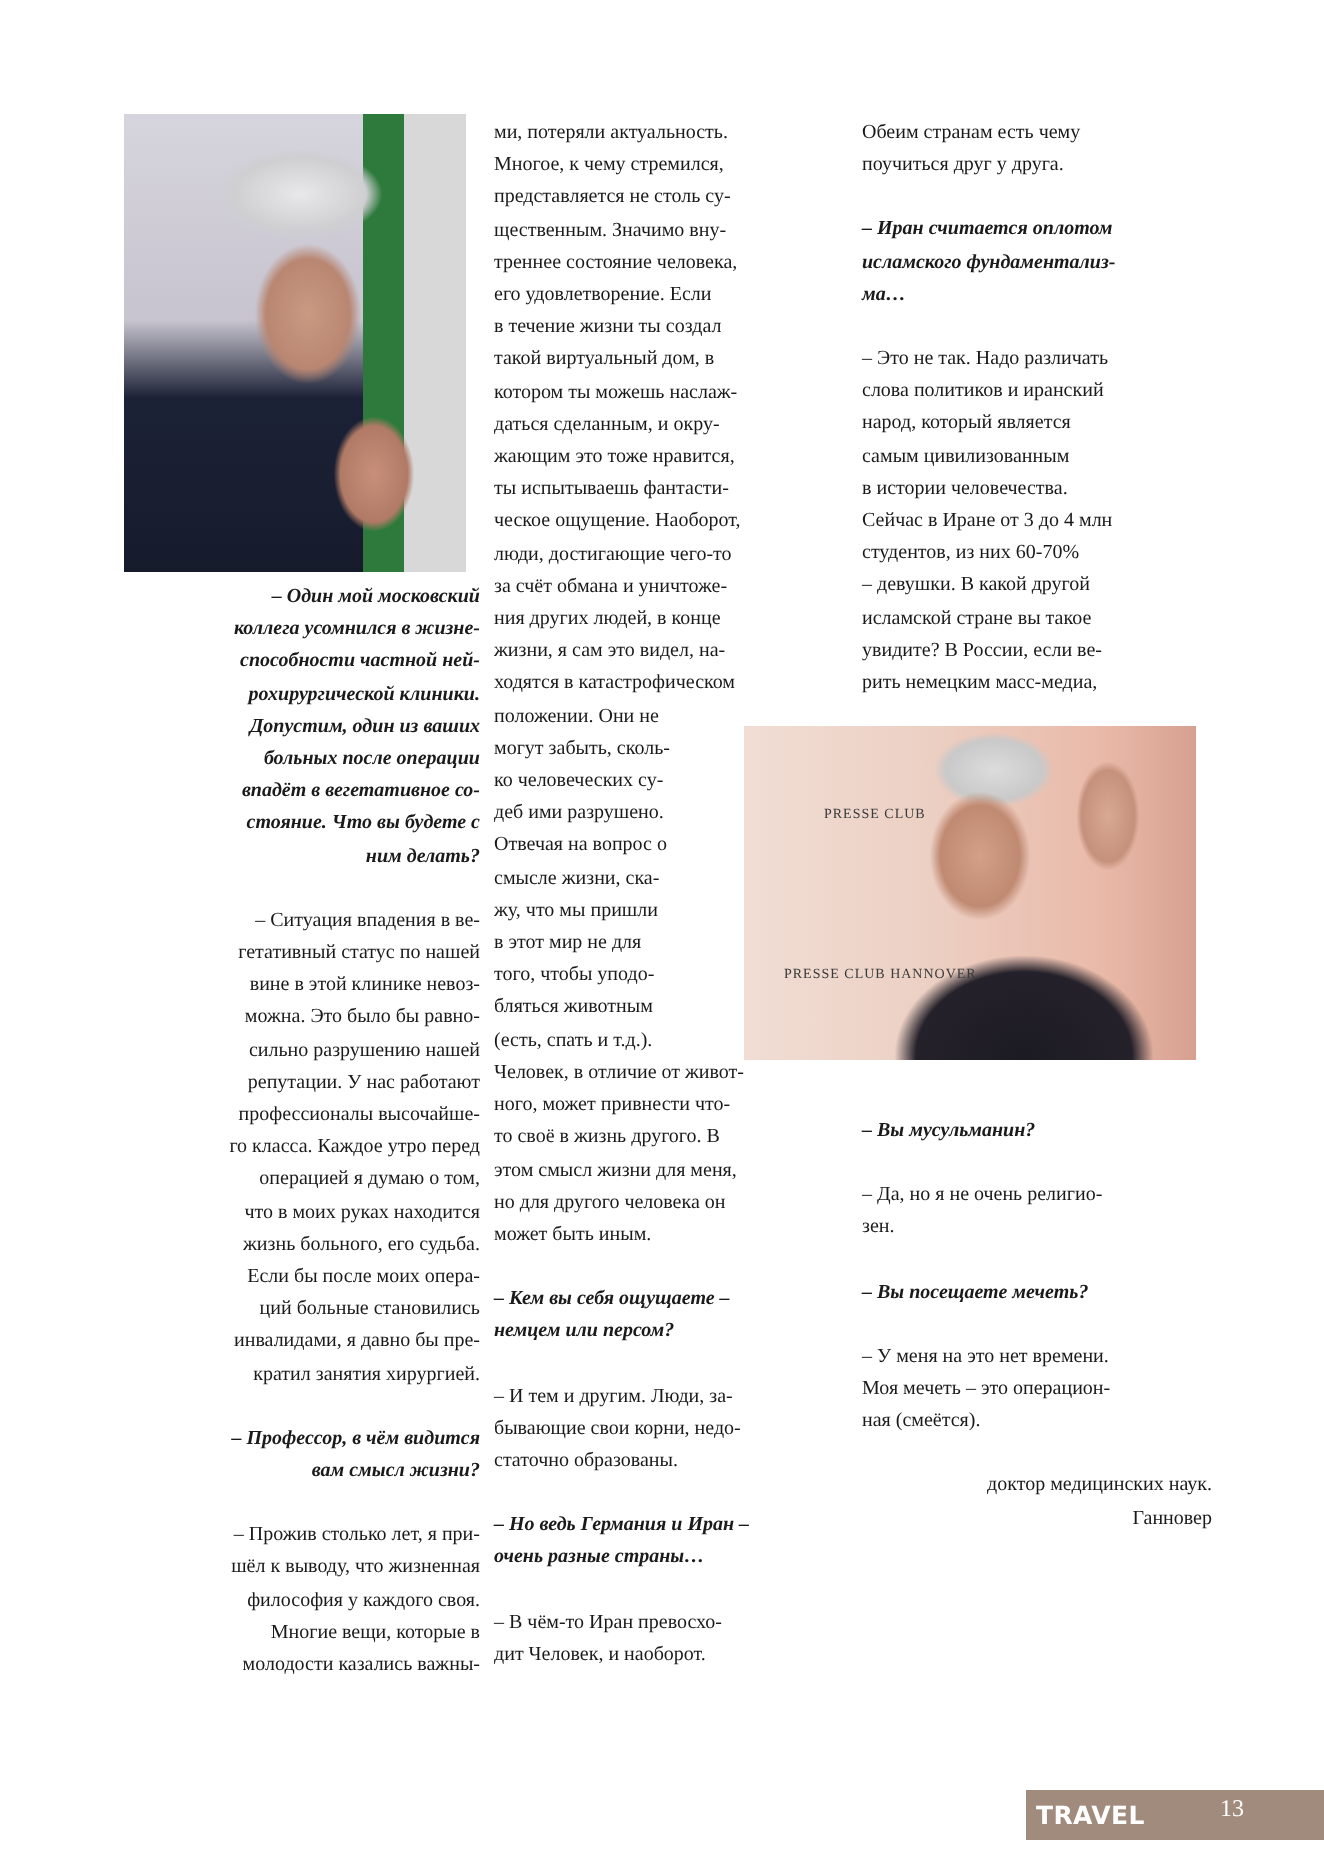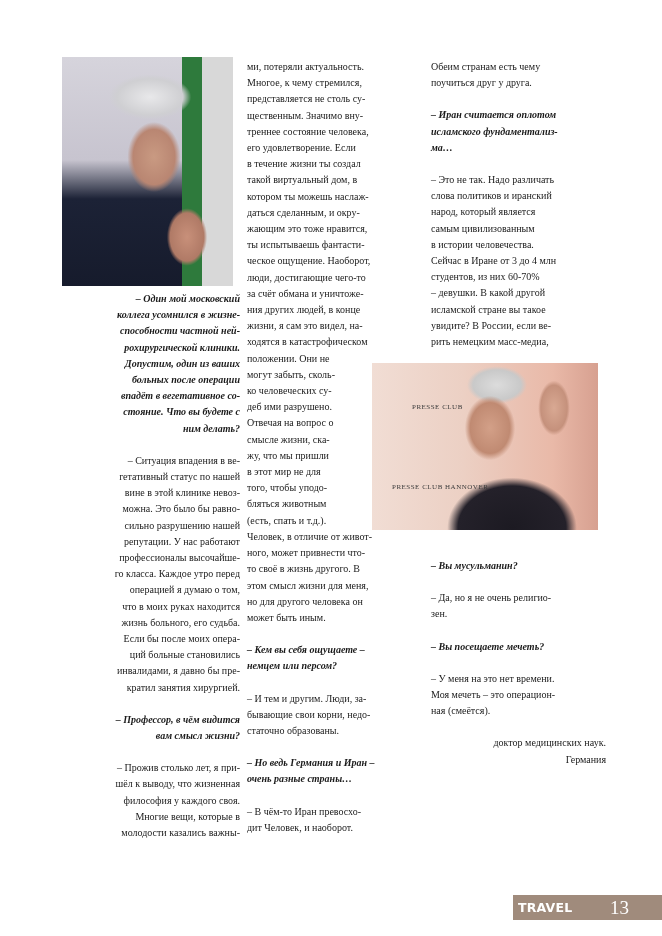--- a/index.html
+++ b/index.html
@@ -33,21 +33,21 @@
         linear-gradient(90deg, #f1ddd4 0%, #ecd0c4 40%, #e9b9a8 80%, #d7a090 100%);
     }
     .photo-caption-mark { position: absolute; font-family: "Liberation Serif", serif;
       font-size: 7px; color: #3b3b3b; letter-spacing: 0.5px; }
     .footer-bar { position: absolute; left: 513px; top: 871px; width: 164px; height: 25px;
       background: #a08b7c; margin-top: 24px; }
     .footer-section { position: absolute; left: 5px; top: 5px; color: #ffffff;
       font-family: "DejaVu Sans", "Liberation Sans", sans-serif; font-weight: bold;
       font-size: 12.5px; letter-spacing: 0.2px; }
     .footer-page { position: absolute; left: 97px; top: 2px; color: #ffffff;
-      font-family: "Liberation Serif", "DejaVu Serif", serif; font-size: 19px; }
+      font-family: "Liberation Serif", "DejaVu Serif", serif; font-size: 12px; }
   </style>
 </head>
 <body>
 
 <div class="photo photo1">
   <span></span>
 </div>
 
 <div class="col col1">
   <p class="q">– Один мой московский
@@ -171,19 +171,19 @@
   <p>– Да, но я не очень религио-
 зен.</p>
   <div class="gap"></div>
   <p class="q">– Вы посещаете мечеть?</p>
   <div class="gap"></div>
   <p>– У меня на это нет времени.
 Моя мечеть – это операцион-
 ная (смеётся).</p>
   <div class="gap"></div>
   <p class="sig">доктор медицинских наук.</p>
-  <p class="sig">Германия</p>
+  <p class="sig">Ганновер</p>
 </div>
 
 <div class="footer-bar">
   <span class="footer-section">TRAVEL</span>
   <span class="footer-page">13</span>
 </div>
 
 </body></html>

